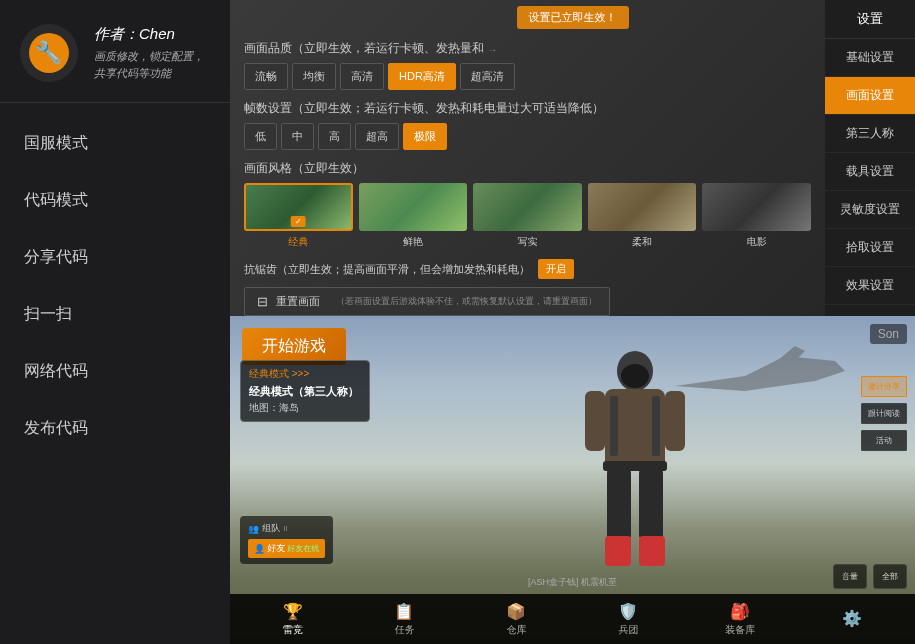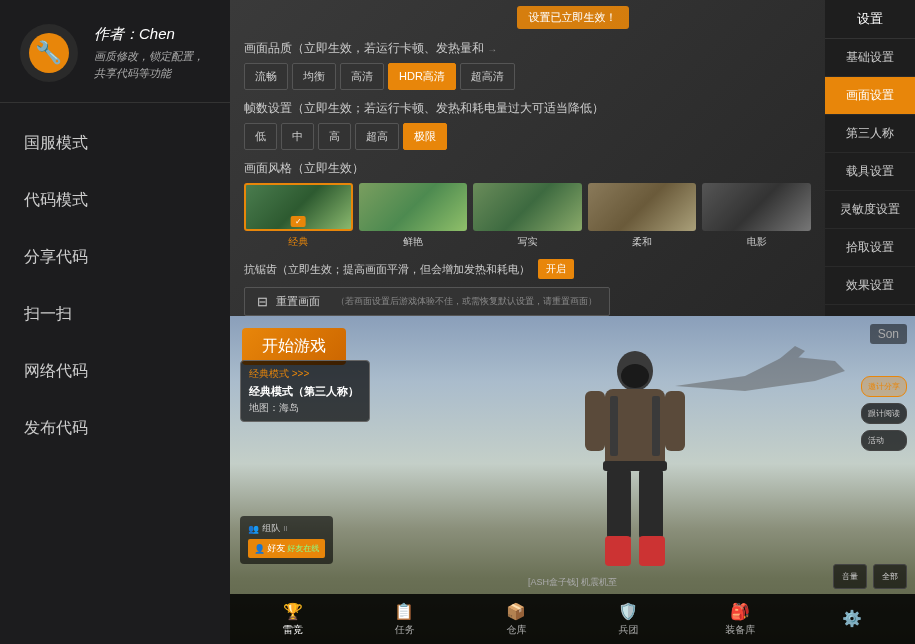--- a/index.html
+++ b/index.html
@@ -453,22 +453,22 @@
       display: flex;
       flex-direction: column;
       gap: 6px;
     }
 
     .social-btn {
       background: rgba(0,0,0,0.7);
       color: #ccc;
       font-size: 8px;
       padding: 4px 6px;
-      border-radius: 9px;
-      text-align: left;
+      border-radius: 1px;
+      text-align: center;
       cursor: pointer;
       border: 1px solid #444;
     }
 
     .social-btn-orange {
       background: rgba(232, 134, 10, 0.3);
       border-color: #e8860a;
       color: #e8860a;
     }
 

